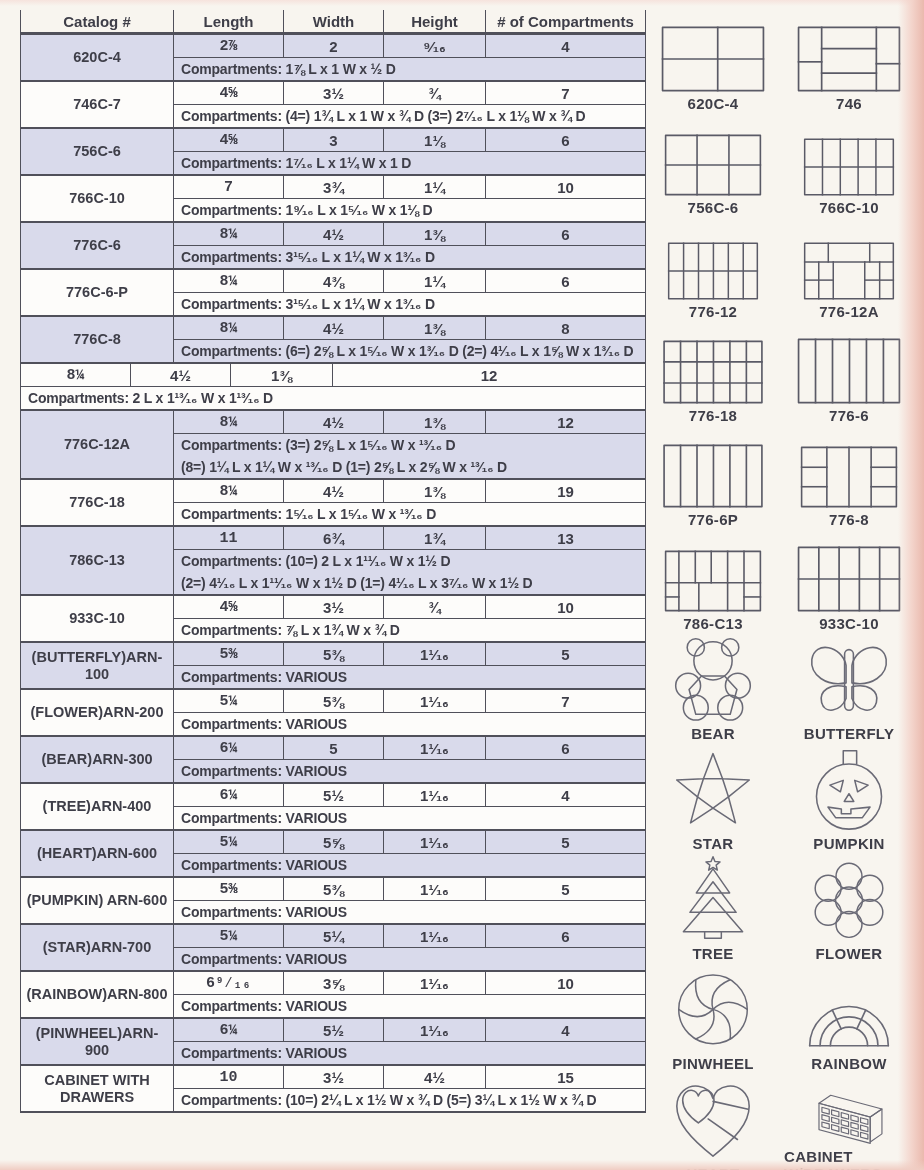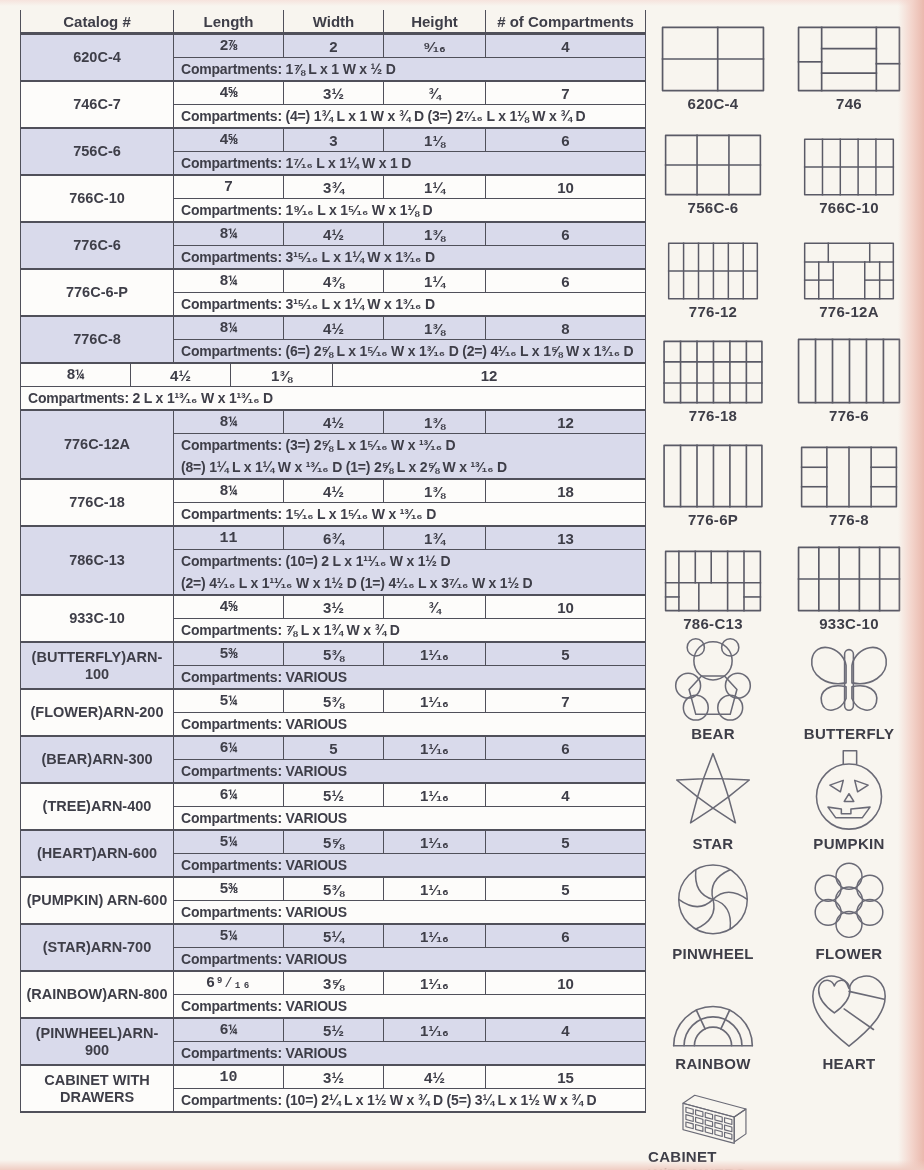--- a/index.html
+++ b/index.html
@@ -191,21 +191,21 @@
             </div>
       </div>
     </div>
         <div class="block">
       <div class="cat">776C-18</div>
       <div class="rest">
         <div class="dims">
           <div class="cell c-len">8¼</div>
           <div class="cell c-wid">4½</div>
           <div class="cell c-hgt">1⅜</div>
-          <div class="cell c-cnt">18</div>
+          <div class="cell c-cnt">19</div>
         </div>
         <div class="comp-lines">
               <div class="comp-line">Compartments: 1⁵⁄₁₆ L x 1⁵⁄₁₆ W x ¹³⁄₁₆ D</div>
             </div>
       </div>
     </div>
         <div class="block shaded">
       <div class="cat">786C-13</div>
       <div class="rest">
         <div class="dims">
@@ -572,45 +572,55 @@
         <path d="M39,21 L39,7 L53,7 L53,21"></path>
         <circle cx="45" cy="55" r="34"></circle>
         <path d="M25,43 L39,38 L36,50 Z"></path>
           <path d="M65,43 L51,38 L54,50 Z"></path>
         <path d="M45,52 L40,60 L50,60 Z"></path>
         <path d="M23,66 L37,68 L37,73 L47,73 L47,68 L67,66 L59,77 L31,77 Z"></path>
       </svg>
       <div class="diag-label">PUMPKIN</div>
     </div>
 
+    <div class="diag-cell shape">
+      <svg class="shape" width="86" height="90" viewBox="0 0 90 95">
+        <path d="M45,3 L47.1,8.1 L52.6,8.5 L48.4,12 L49.7,17.4 L45,14.5 L40.3,17.4 L41.6,12 L37.4,8.5 L42.9,8.1 Z"></path>
+        <path d="M45,16 L63,42 L27,42 Z"></path>
+        <path d="M45,30 L70,63 L20,63 Z"></path>
+        <path d="M45,47 L77,84 L13,84 Z"></path>
+        <path d="M36,84 L36,91 L54,91 L54,84"></path>
+      </svg>
+      <div class="diag-label">TREE</div>
+    </div>
+
+    <div class="diag-cell shape">
+      <svg class="shape" width="88" height="90" viewBox="0 0 90 95">
+        <circle cx="45" cy="24" r="14"></circle>
+          <circle cx="67.5" cy="37" r="14"></circle>
+        <circle cx="67.5" cy="63" r="14"></circle>
+          <circle cx="45" cy="76" r="14"></circle>
+        <circle cx="22.5" cy="63" r="14"></circle>
+          <circle cx="22.5" cy="37" r="14"></circle>
+        <circle cx="45" cy="50" r="14.5"></circle>
+      </svg>
+      <div class="diag-label">FLOWER</div>
+    </div>
 
     <div class="diag-cell shape">
       <svg class="shape" width="92" height="92" viewBox="0 0 90 95">
         <circle cx="45" cy="49" r="37"></circle>
         <path d="M45,49 Q60.6,33.4 82,49"></path>
         <path d="M45,49 Q66.3,54.7 63.5,81"></path>
         <path d="M45,49 Q50.7,70.3 26.5,81"></path>
         <path d="M45,49 Q29.4,64.6 8,49"></path>
         <path d="M45,49 Q23.8,43.3 26.5,17"></path>
         <path d="M45,49 Q39.3,27.7 63.5,17"></path>
       </svg>
       <div class="diag-label">PINWHEEL</div>
-    </div>
-
-    <div class="diag-cell shape">
-      <svg class="shape" width="88" height="90" viewBox="0 0 90 95">
-        <circle cx="45" cy="24" r="14"></circle>
-          <circle cx="67.5" cy="37" r="14"></circle>
-        <circle cx="67.5" cy="63" r="14"></circle>
-          <circle cx="45" cy="76" r="14"></circle>
-        <circle cx="22.5" cy="63" r="14"></circle>
-          <circle cx="22.5" cy="37" r="14"></circle>
-        <circle cx="45" cy="50" r="14.5"></circle>
-      </svg>
-      <div class="diag-label">FLOWER</div>
     </div>
 
     <div class="diag-cell shape">
       <svg class="shape" width="94" height="60" viewBox="0 0 90 58">
         <path d="M7,52 A38,38 0 0 1 83,52"></path>
         <path d="M17,52 A28,28 0 0 1 73,52"></path>
         <path d="M27,52 A18,18 0 0 1 63,52"></path>
         <line x1="7" y1="52" x2="83" y2="52"></line>
         <line x1="52.6" y1="35.7" x2="61.1" y2="17.6"></line>
         <line x1="37.4" y1="35.7" x2="28.9" y2="17.6"></line>

